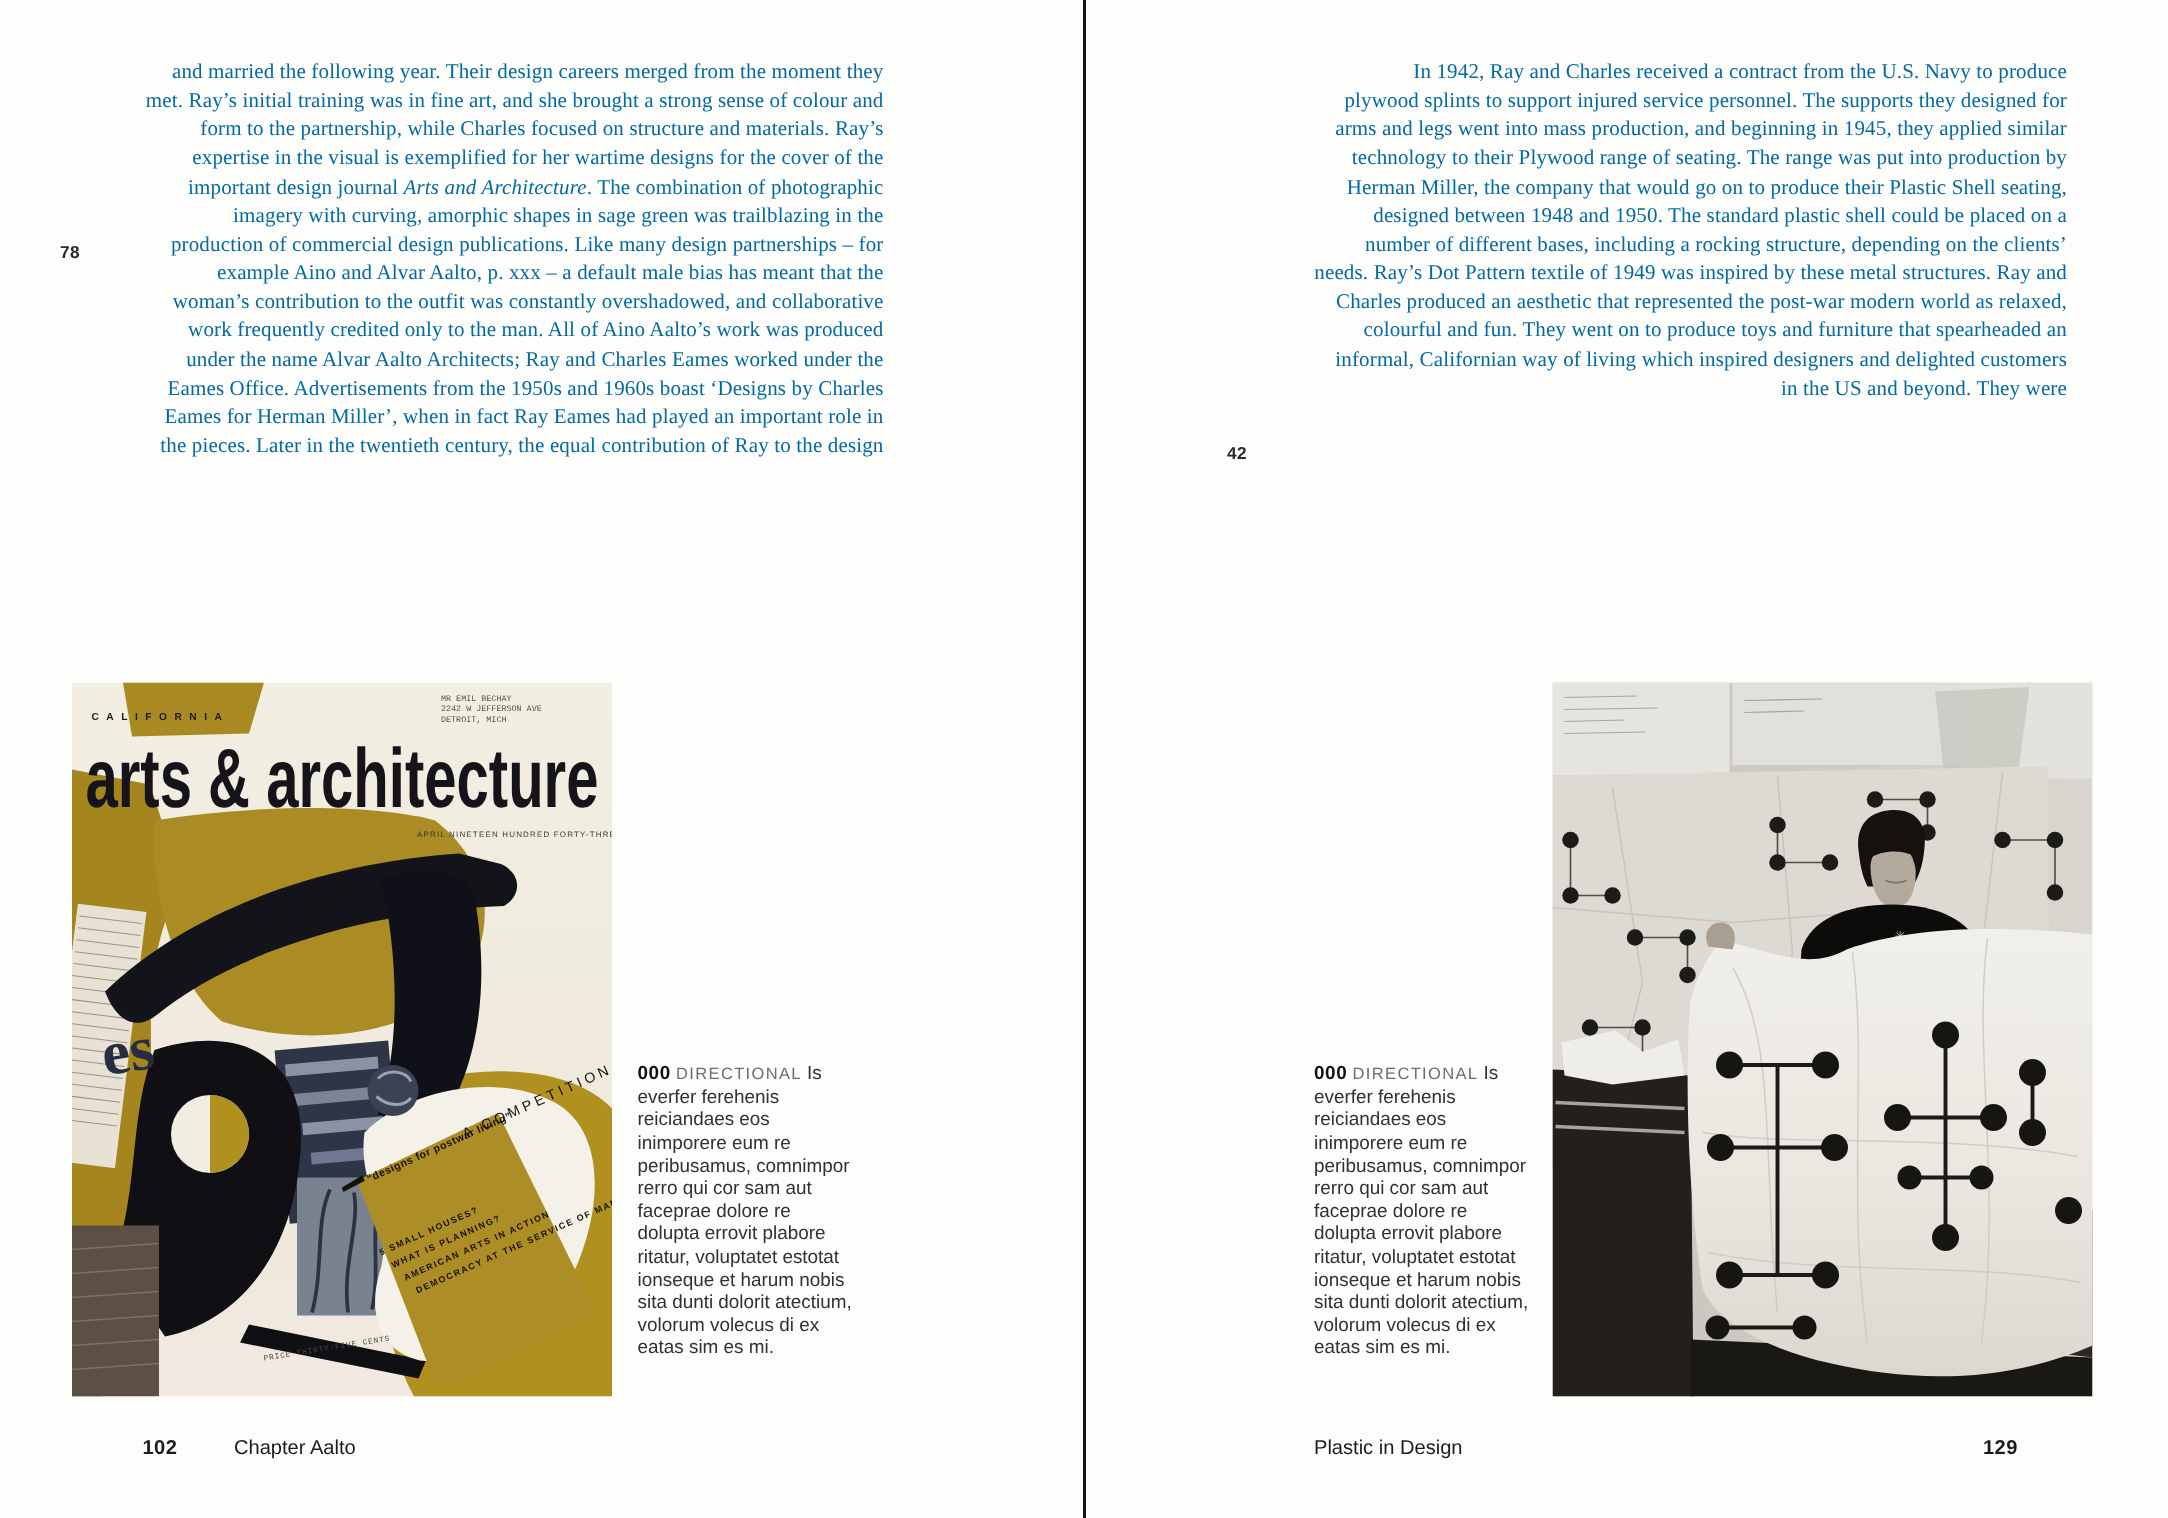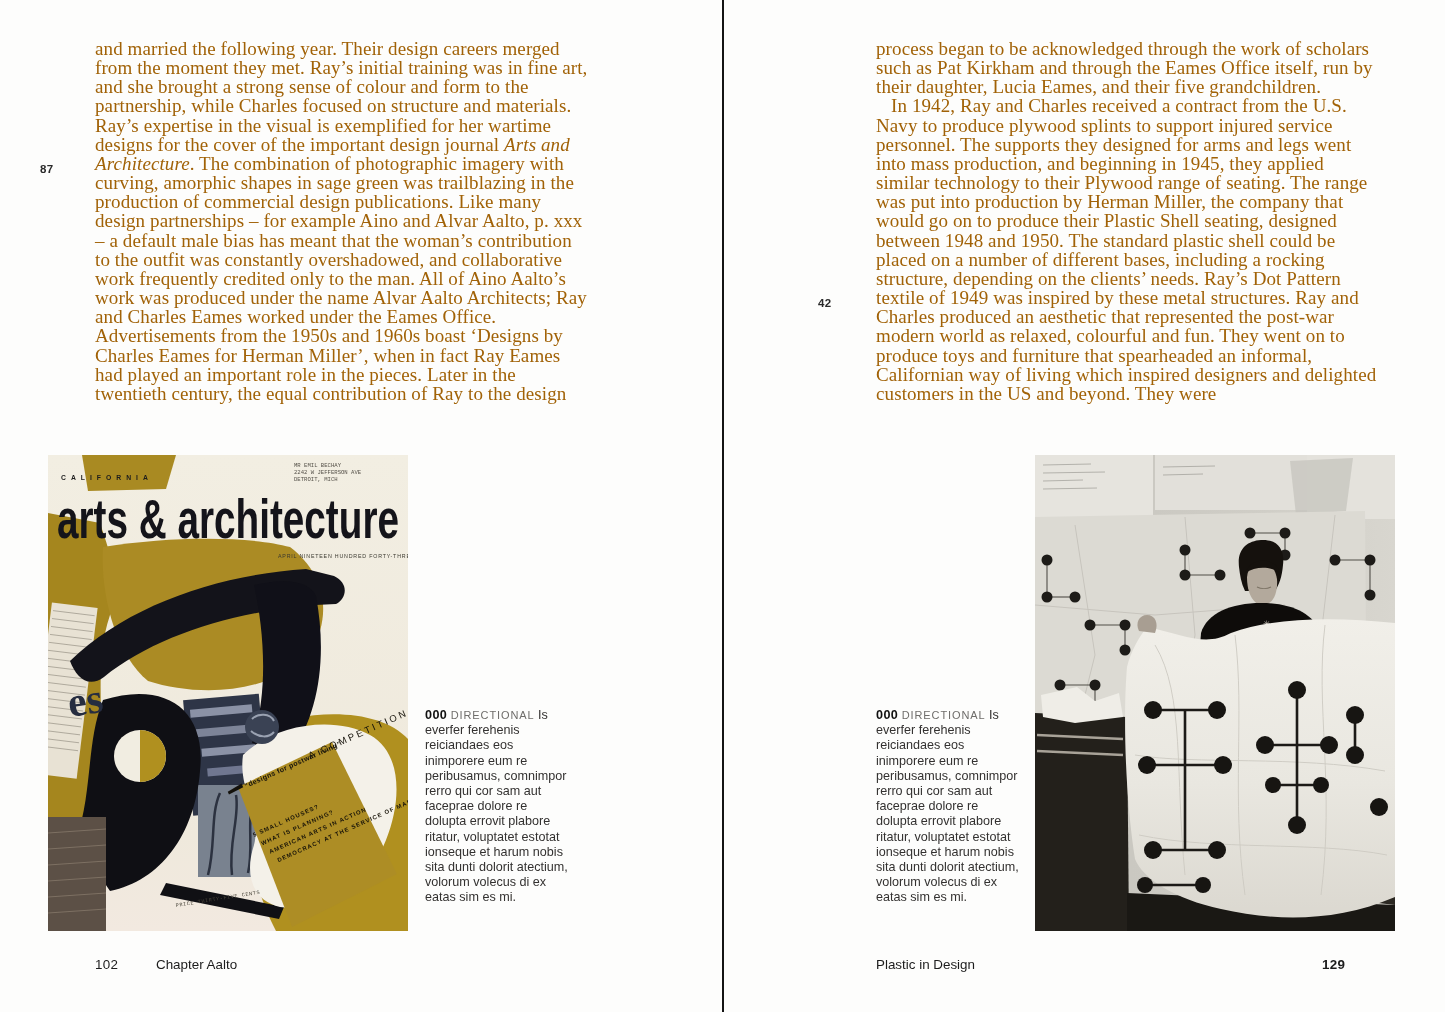--- a/index.html
+++ b/index.html
@@ -2,21 +2,21 @@
 <html><head>
 <meta charset="utf-8">
 <style>
   * { margin:0; padding:0; box-sizing:border-box; }
   html,body { width:1445px; height:1012px; background:#ffffff; overflow:hidden; }
   body { font-family:"Liberation Serif", serif; color:#1f1f1d; position:relative; }
 
   .spread { position:absolute; inset:0; background:#fdfdfc; }
   .divider { position:absolute; left:722px; top:0; width:2px; height:1012px; background:#141414; }
 
-  .body-text { position:absolute; font-size:19px; line-height:19.15px; letter-spacing:0.1px; color:#a16207; text-align:left; hyphens:none; }
+  .body-text { position:absolute; font-size:14px; line-height:19.15px; letter-spacing:0.1px; color:#0369a1; text-align:right; hyphens:none; }
   .body-text p { margin:0; }
   .body-text p.indent { text-indent:15px; }
   .body-text i { font-style:italic; }
 
   .left-body  { left:95px;  top:39px; width:494px; }
   .right-body { left:876px; top:39px; width:502px; }
 
   .fig-num { position:absolute; font-family:"Liberation Sans", sans-serif; font-size:11.5px; font-weight:bold; color:#2a2a2a; letter-spacing:0.3px; }
   .fig-num-left  { left:40px;  top:163px; }
   .fig-num-right { left:818px; top:297px; }
@@ -26,32 +26,32 @@
   .figure-right { left:1035px; }
   .figure svg { display:block; width:100%; height:100%; }
 
   .caption { position:absolute; top:708px; width:146px; font-family:"Liberation Sans", sans-serif; font-size:12.6px; line-height:15.2px; color:#333130; }
   .caption-left  { left:425px; }
   .caption-right { left:876px; }
   .cap-num { font-weight:bold; color:#111; letter-spacing:0.4px; }
   .cap-label { font-size:11px; letter-spacing:0.9px; color:#6f6d6a; }
 
   .footer { position:absolute; top:957px; font-family:"Liberation Sans", sans-serif; font-size:13.4px; color:#1c1c1c; }
-  .footer .pgnum { font-weight:normal; letter-spacing:0.3px; }
+  .footer .pgnum { font-weight:bold; letter-spacing:0.3px; }
   .footer-left { left:95px; }
   .footer-left .chapter { margin-left:34px; }
   .footer-right-label { left:876px; }
   .footer-right-num { left:1322px; font-weight:bold; letter-spacing:0.3px; }
 </style>
 </head>
 <body>
 
 <div class="spread">
 
-  <div class="fig-num fig-num-left">87</div>
+  <div class="fig-num fig-num-left">78</div>
 
   <div class="body-text left-body">
     <p><span>and married the following year. Their design careers merged from the moment they met. Ray’s initial training was in fine art, and she brought a strong sense of colour and form to the partnership, while Charles focused on structure and materials. Ray’s expertise in the visual is exemplified for her wartime designs for the cover of the important design journal </span><i>Arts and Architecture</i><span>. The combination of photographic imagery with curving, amorphic shapes in sage green was trailblazing in the production of commercial design publications. Like many design partnerships – for example Aino and Alvar Aalto, p. xxx – a default male bias has meant that the woman’s contribution to the outfit was constantly overshadowed, and collaborative work frequently credited only to the man. All of Aino Aalto’s work was produced under the name Alvar Aalto Architects; Ray and Charles Eames worked under the Eames Office. Advertisements from the 1950s and 1960s boast ‘Designs by Charles Eames for Herman Miller’, when in fact Ray Eames had played an important role in the pieces. Later in the twentieth century, the equal contribution of Ray to the design</span></p>
   </div>
 
   <div class="figure figure-left">
     <svg viewBox="0 0 360 476" preserveAspectRatio="none">
       <defs>
         <linearGradient id="coverbg" x1="0" y1="0" x2="0" y2="1">
           <stop offset="0" stop-color="#f2eee2"></stop>
@@ -170,21 +170,20 @@
   <div class="footer footer-left">
     <span class="pgnum">102</span>
     <span class="chapter">Chapter Aalto</span>
   </div>
 
   <div class="divider"></div>
 
   <div class="fig-num fig-num-right">42</div>
 
   <div class="body-text right-body">
-    <p>process began to be acknowledged through the work of scholars such as Pat Kirkham and through the Eames Office itself, run by their daughter, Lucia Eames, and their five grandchildren.</p>
     <p class="indent">In 1942, Ray and Charles received a contract from the U.S. Navy to produce plywood splints to support injured service personnel. The supports they designed for arms and legs went into mass production, and beginning in 1945, they applied similar technology to their Plywood range of seating. The range was put into production by Herman Miller, the company that would go on to produce their Plastic Shell seating, designed between 1948 and 1950. The standard plastic shell could be placed on a number of different bases, including a rocking structure, depending on the clients’ needs. Ray’s Dot Pattern textile of 1949 was inspired by these metal structures. Ray and Charles produced an aesthetic that represented the post-war modern world as relaxed, colourful and fun. They went on to produce toys and furniture that spearheaded an informal, Californian way of living which inspired designers and delighted customers in the US and beyond. They were</p>
   </div>
 
   <div class="figure figure-right">
     <svg viewBox="0 0 360 476" preserveAspectRatio="none">
       <defs>
         <linearGradient id="wallg" x1="0" y1="0" x2="1" y2="0">
           <stop offset="0" stop-color="#c6c4bd"></stop>
           <stop offset="0.6" stop-color="#cfcdc6"></stop>
           <stop offset="1" stop-color="#d8d6cf"></stop>

